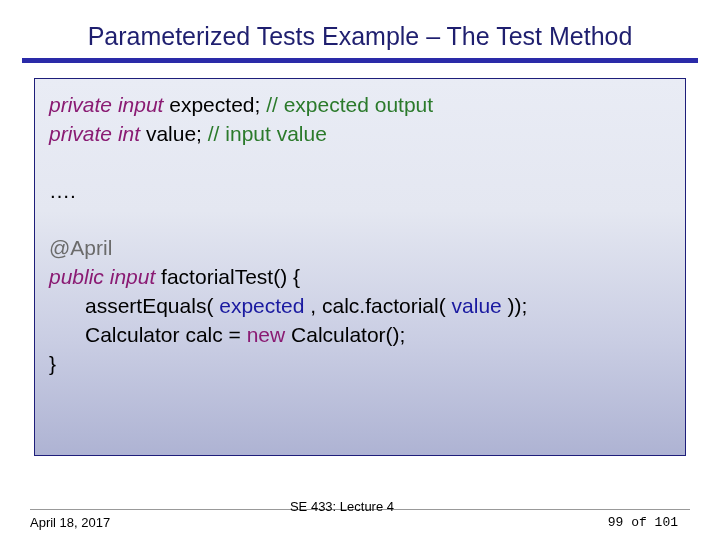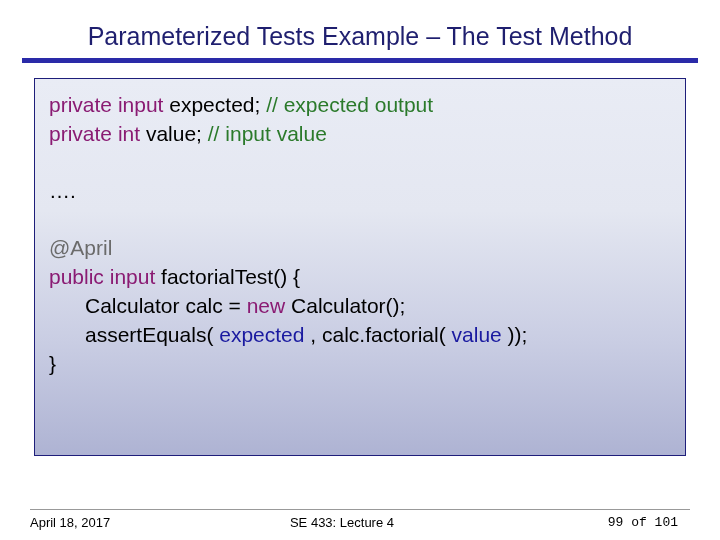--- a/index.html
+++ b/index.html
@@ -46,37 +46,37 @@
     padding: 12px 14px 10px 14px;
     background: linear-gradient(to bottom,
       #e9ecf5 0%,
       #e4e7f1 35%,
       #c9cde3 70%,
       #aeb3d3 100%);
     font-size: 21px;
     line-height: 1.38;
     color: #000;
   }
-  .kw   { color: #8a1b73; }
+  .kw   { color: #8a1b73; font-style: italic; }
   .cmt  { color: #2b7a2b; }
   .ann  { color: #6b6b6b; }
   .new  { color: #8a1b73; }
   .ident{ color: #1a1aa0; }
   .gap  { height: 28px; }
   .indent { padding-left: 36px; }
   .footer {
     position: absolute;
     bottom: 10px;
     left: 0;
     width: 720px;
     font-size: 13px;
     color: #000;
   }
   .footer .left  { position: absolute; left: 30px;  bottom: 0; margin-top: 39px; }
-  .footer .center{ position: absolute; left: 0; width: 684px; text-align: center; bottom: 0; }
+  .footer .center{ position: absolute; left: 0; width: 684px; text-align: center; bottom: 16px; }
   .footer .right { position: absolute; right: 42px; bottom: 0; font-family: Liberation Mono, monospace; }
   .footer-rule {
     position: absolute;
     bottom: 30px;
     left: 30px;
     width: 660px;
     border-top: 1px solid #999;
   }
 </style>
 </head>
@@ -114,31 +114,31 @@
     <div class="ann">@April</div>
 
     <div>
       <span class="kw">public</span>
       <span> </span>
       <span class="kw">input</span>
       <span> factorialTest() {</span>
     </div>
 
     <div class="indent">
-      <span>Calculator calc = </span>
-      <span class="new">new</span>
-      <span> Calculator();</span>
-    </div>
-
-    <div class="indent">
       <span>assertEquals(</span>
       <span class="ident">expected</span>
       <span>, calc.factorial(</span>
       <span class="ident">value</span>
       <span>));</span>
+    </div>
+
+    <div class="indent">
+      <span>Calculator calc = </span>
+      <span class="new">new</span>
+      <span> Calculator();</span>
     </div>
 
     <div>}</div>
 
   </div>
 
   <div class="footer-rule"></div>
   <div class="footer">
     <span class="left">April 18, 2017</span>
     <span class="center">SE 433: Lecture 4</span>

